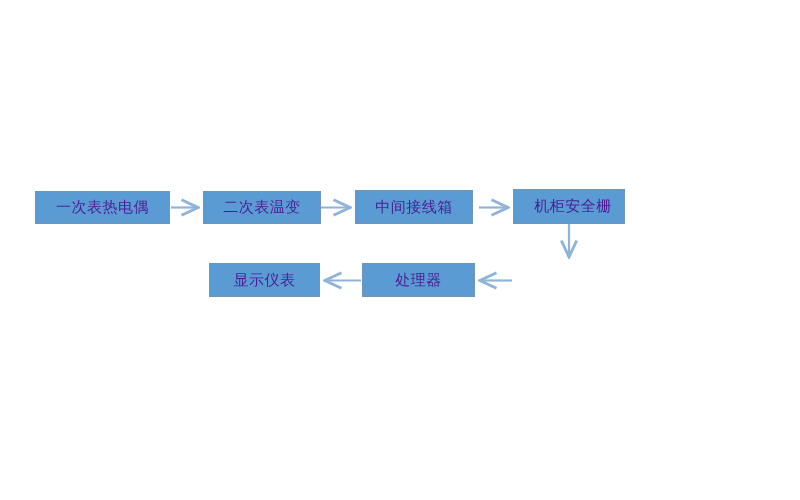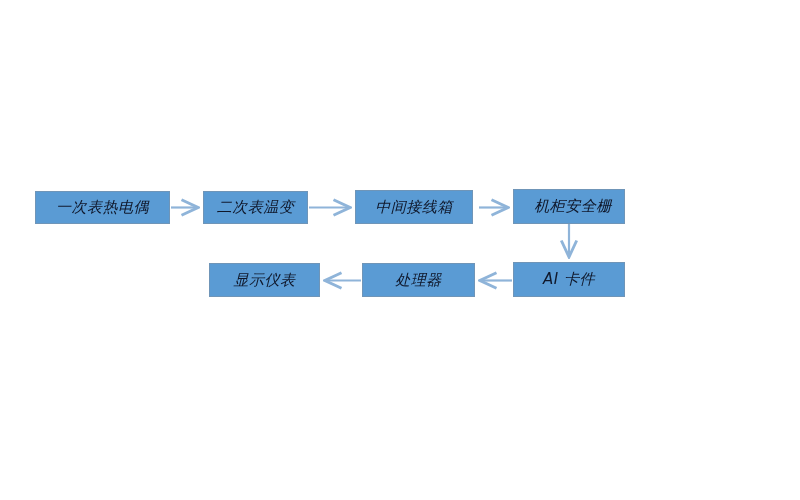--- a/index.html
+++ b/index.html
@@ -36,22 +36,21 @@
     justify-content: center;
     color: #ffffff;
     font-size: 15px;
     letter-spacing: 0.5px;
     line-height: 1;
     white-space: nowrap;
     font-weight: 400;
   }
   .node-label {
     display: block;
-    color: #0f172a;
-    font-style: italic;
+    color: #4c1d95;
   }
 </style>
 </head>
 <body>
 
 <div id="canvas" style="background: rgb(255, 255, 255);">
 
   <svg id="svg-layer" width="800" height="500" viewBox="0 0 800 500">
     <defs>
       <marker id="arrow-right" markerWidth="9" markerHeight="9" refX="8" refY="4.5" orient="auto" markerUnits="strokeWidth">
@@ -87,35 +86,32 @@
 
     <g>
       <line x1="361" y1="280.5" x2="325" y2="280.5" stroke="#8fb4d9" stroke-width="2.2" marker-end="url(#arrow-left)"></line>
     </g>
   </svg>
 
   <div class="node" id="node-0" style="left: 35px; top: 191px; width: 135px; height: 33px; background: rgb(90, 155, 212); border-color: rgb(111, 149, 184); color: rgb(255, 255, 255);">
     <span class="node-label">一次表热电偶</span>
   </div>
 
-  <div class="node" id="node-1" style="left: 203px; top: 191px; width: 105px; height: 33px; background: rgb(90, 155, 212); border-color: rgb(111, 149, 184); color: rgb(255, 255, 255);">
+  <div class="node" id="node-1" style="left: 203px; top: 191px; width: 118px; height: 33px; background: rgb(90, 155, 212); border-color: rgb(111, 149, 184); color: rgb(255, 255, 255);">
     <span class="node-label">二次表温变</span>
   </div>
 
   <div class="node" id="node-2" style="left: 355px; top: 190px; width: 118px; height: 34px; background: rgb(90, 155, 212); border-color: rgb(111, 149, 184); color: rgb(255, 255, 255);">
     <span class="node-label">中间接线箱</span>
   </div>
 
   <div class="node" id="node-3" style="left: 513px; top: 189px; width: 112px; height: 35px; background: rgb(90, 155, 212); border-color: rgb(111, 149, 184); color: rgb(255, 255, 255); padding-left: 8px;">
     <span class="node-label">机柜安全栅</span>
   </div>
 
-  <div class="node" id="node-4" style="left: 513px; top: 262px; width: 112px; height: 35px; background: rgb(90, 155, 212); border-color: rgb(111, 149, 184); color: rgb(255, 255, 255);">
-    <span class="node-label">AI 卡件</span>
-  </div>
 
   <div class="node" id="node-6" style="left: 209px; top: 263px; width: 111px; height: 34px; background: rgb(90, 155, 212); border-color: rgb(111, 149, 184); color: rgb(255, 255, 255);">
     <span class="node-label">显示仪表</span>
   </div>
 
   <div class="node" id="node-5" style="left: 362px; top: 263px; width: 113px; height: 34px; background: rgb(90, 155, 212); border-color: rgb(111, 149, 184); color: rgb(255, 255, 255);">
     <span class="node-label">处理器</span>
   </div>
 
 </div>

